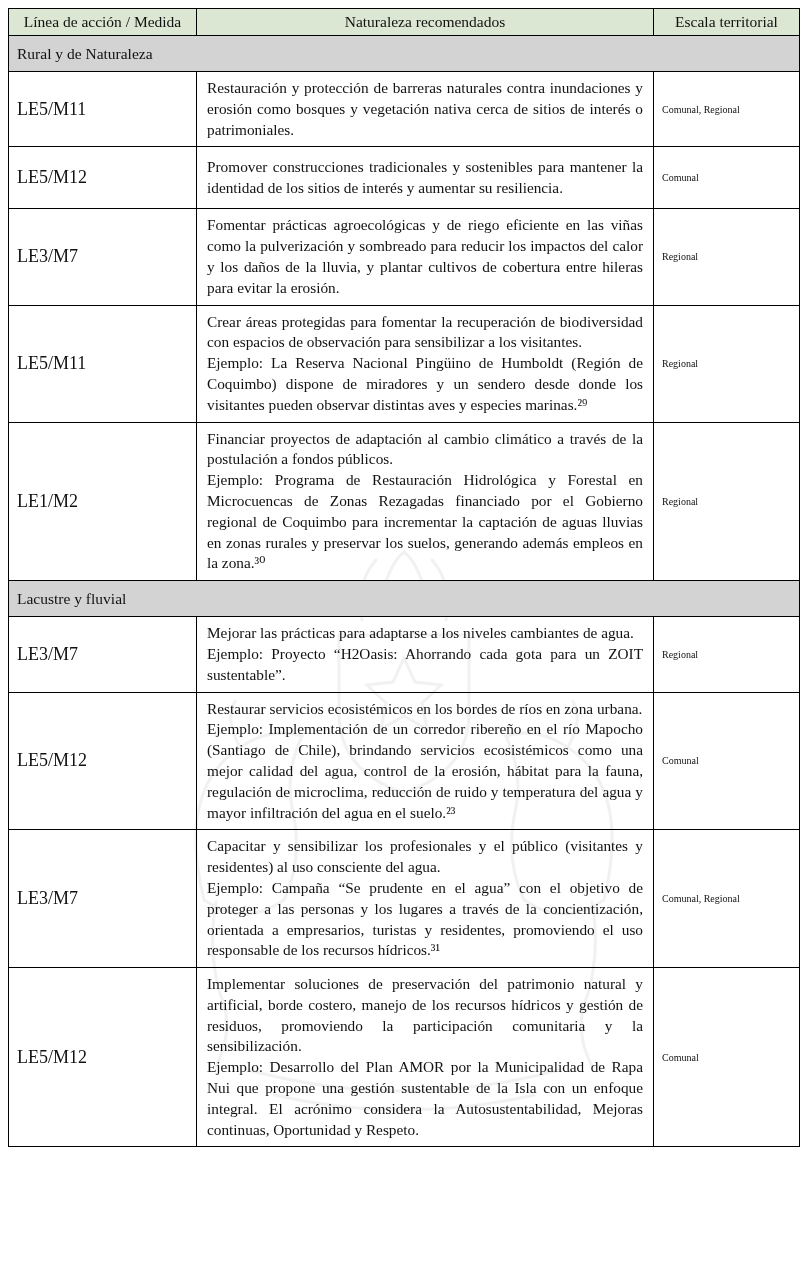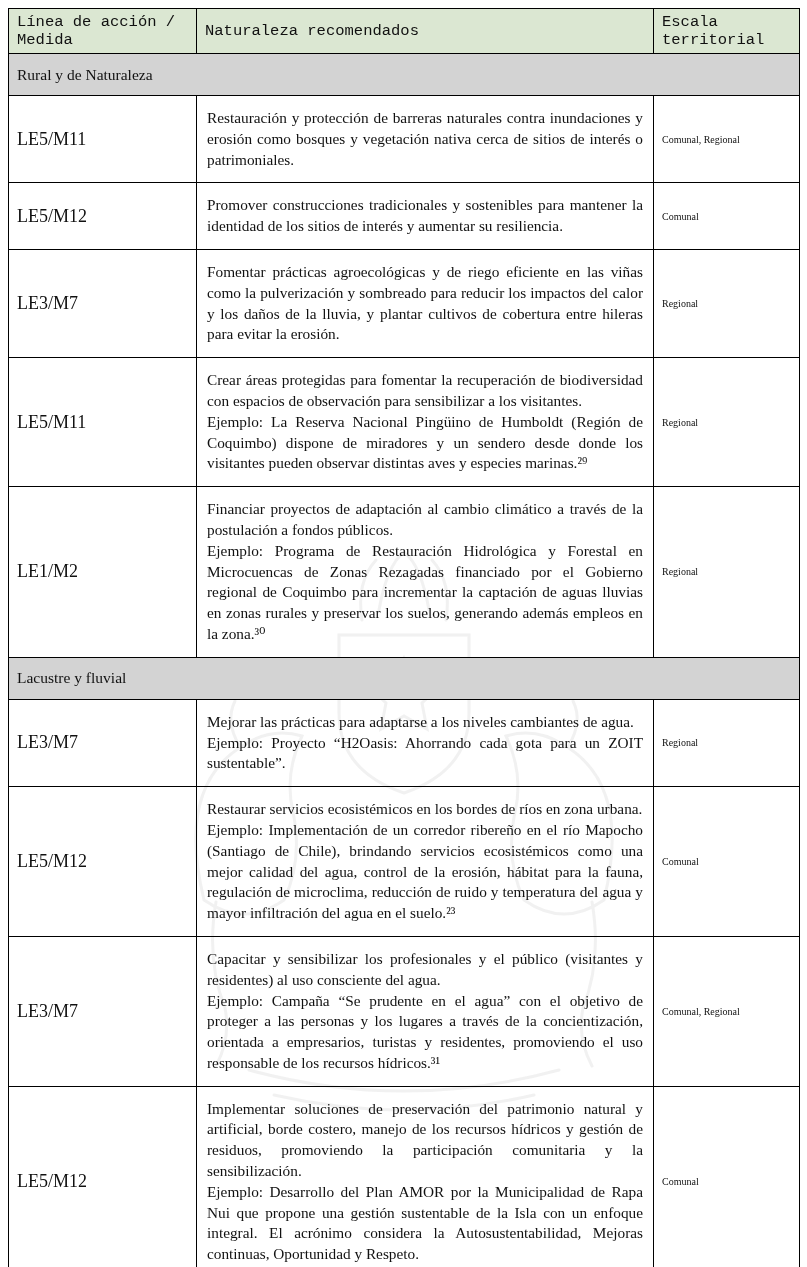--- a/index.html
+++ b/index.html
@@ -35,41 +35,40 @@
   }
   col.c1 { width: 188px; }
   col.c2 { width: 457px; }
   col.c3 { width: 146px; }
 
   th, td { border: 1.5px solid var(--border, #000); }
 
   thead th {
     background: var(--header-bg, #dbe7d2);
     font-weight: normal;
-    text-align: left;
+    text-align: center;
     font-size: 15.5px;
     padding: 4px 8px;
     height: 27px;
-    font-family: Liberation Mono, monospace;
   }
 
   tr.section-row td {
     background: var(--section-bg, #d3d3d3);
     font-size: 15.5px;
     padding: 3px 8px;
-    height: 42px;
+    height: 36px;
   }
 
   td.code-cell {
     padding: 20px 8px;
     font-size: 18px;
     vertical-align: middle;
   }
   td.project-cell {
-    padding: 12px 10px;
+    padding: 6px 10px;
     font-size: 15.3px;
     line-height: 1.36;
     text-align: justify;
     white-space: pre-line;
     vertical-align: middle;
   }
   td.scale-cell {
     padding: 4px 8px;
     font-size: 10px;
     vertical-align: middle;

